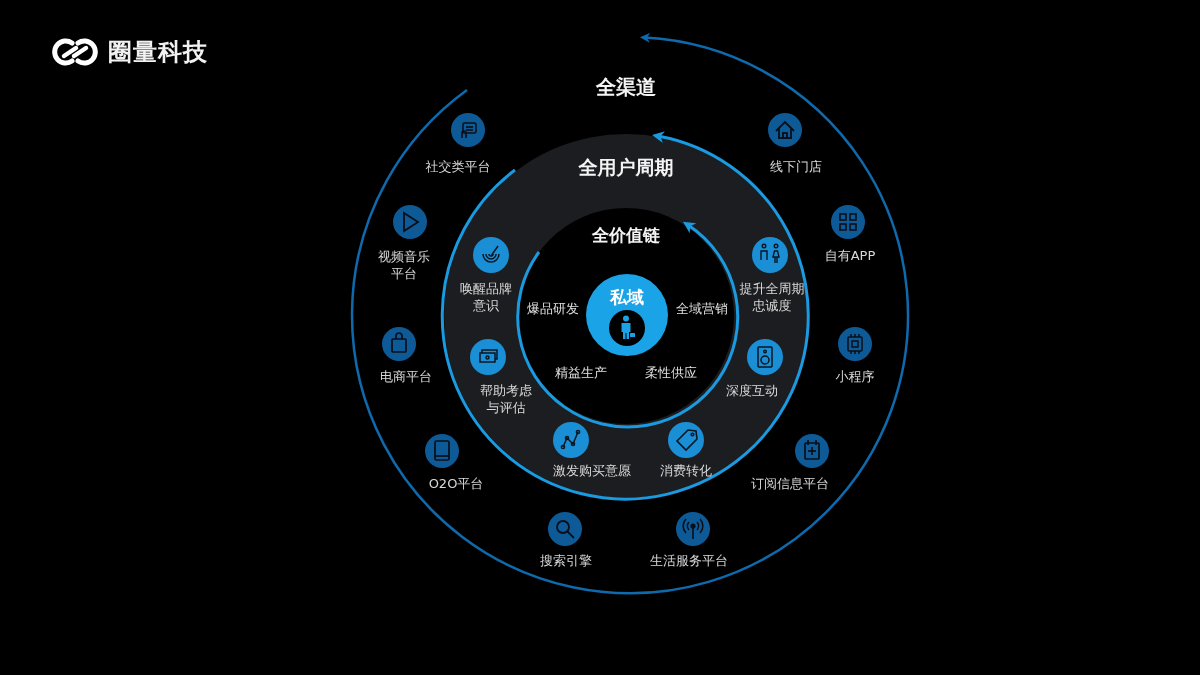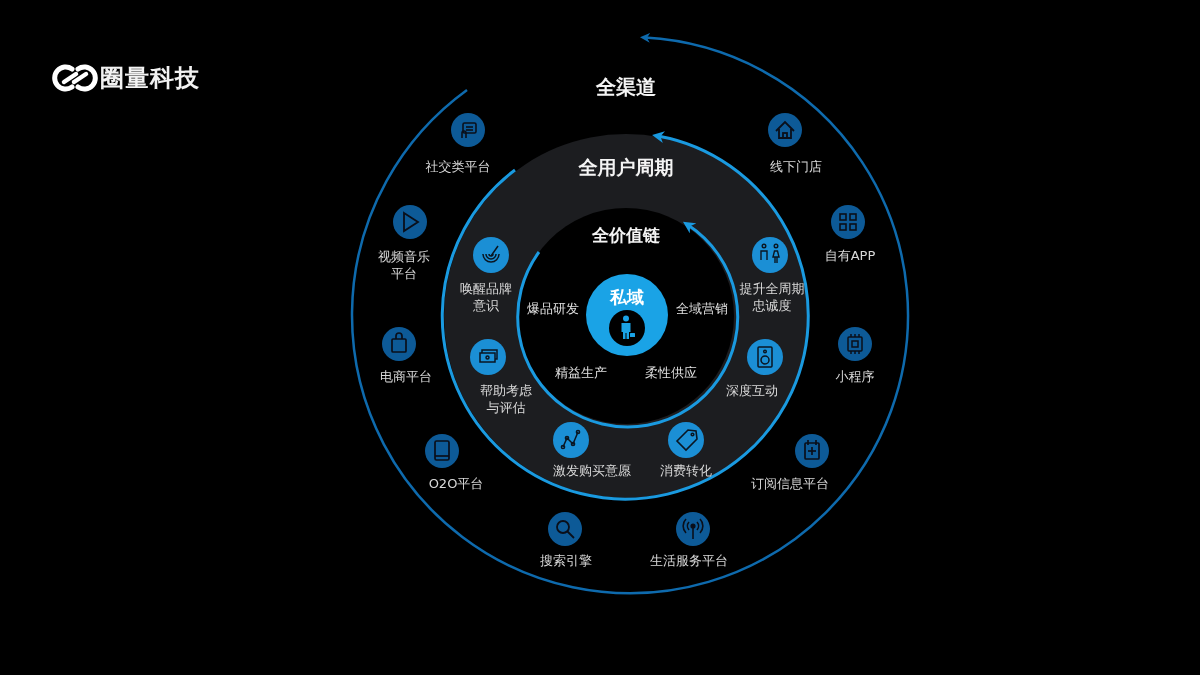--- a/index.html
+++ b/index.html
@@ -1,18 +1,18 @@
 <!DOCTYPE html>
 <html><head>
 <meta charset="utf-8">
 <style>
   html, body { margin:0; padding:0; background:#000; }
   body { width:1200px; height:675px; position:relative; overflow:hidden;
          font-family:"DejaVu Sans","Liberation Sans",sans-serif; color:#e6e6e6; }
-  .logo { position:absolute; left:50px; top:62px; height:32px; display:flex; align-items:center; }
+  .logo { position:absolute; left:50px; top:36px; height:32px; display:flex; align-items:center; gap:8px; }
   .logo-mark { width:50px; height:30px; }
   .logo-text { font-size:24px; font-weight:bold; color:#f2f2f2; letter-spacing:1px; }
   svg.diagram { position:absolute; left:0; top:0; }
   .ring-title { fill:#f4f4f4; font-weight:bold; text-anchor:middle; }
   .lbl { fill:#d9d9d9; font-size:13px; text-anchor:middle; }
   .core-lbl { fill:#e0e0e0; font-size:13px; text-anchor:middle; }
   .core-title { fill:#ffffff; font-size:17px; font-weight:bold; text-anchor:middle; }
 </style>
 </head>
 <body>

